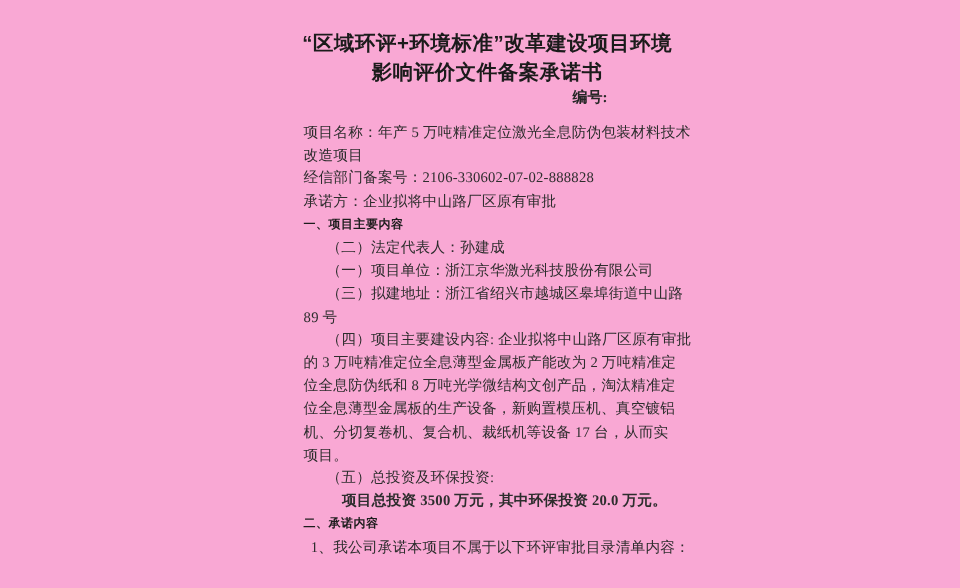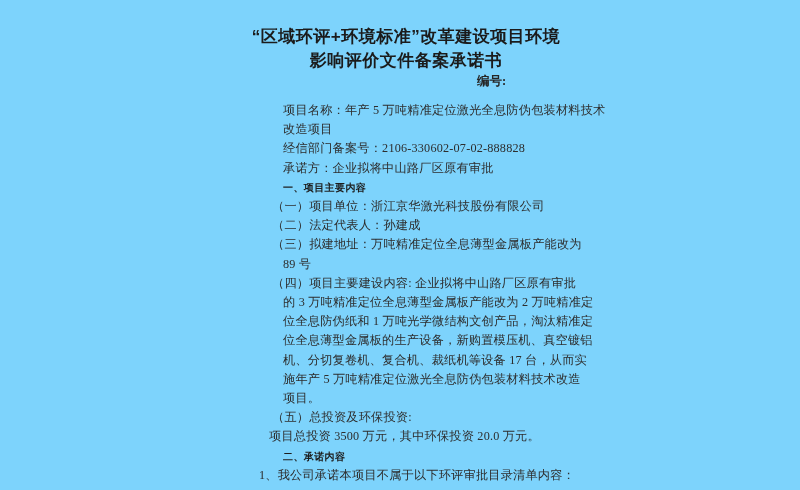--- a/index.html
+++ b/index.html
@@ -4,21 +4,21 @@
 <style>
   html, body {
     margin: 0;
     padding: 0;
     background: #ffffff;
   }
   .page {
     position: relative;
     width: 800px;
     height: 490px;
-    background: #7dd3fc;
+    background: #f9a8d4;
     overflow: hidden;
     font-family: "Liberation Serif", serif;
     color: #2f2f2f;
   }
   .doc {
     position: absolute;
     left: 253px;
     top: 0;
     width: 306px;
     height: 100%;
@@ -53,25 +53,24 @@
     top: 101px;
     left: 0;
     width: 306px;
     font-size: 12.2px;
     letter-spacing: 0.2px;
     color: #2d2d2d;
   }
   .line {
     line-height: 19.2px;
     white-space: nowrap;
-    margin-left: 30px;
   }
   .ind-cont { }
   .ind-item { margin-left: 19px; }
-  .ind-inv  { margin-left: 16px; }
+  .ind-inv  { margin-left: 32px; font-weight: bold; }
   .ind-num  { margin-left: 6px; }
   .head {
     font-family: "Liberation Sans", sans-serif;
     font-weight: bold;
     font-size: 10px;
     color: #1c1c1c;
     letter-spacing: 0.4px;
   }
 </style>
 </head>
@@ -86,30 +85,29 @@
     </div>
 
     <div class="serial">编号:</div>
 
     <div class="bodylines">
       <div class="line">项目名称：年产 5 万吨精准定位激光全息防伪包装材料技术</div>
       <div class="line ind-cont">改造项目</div>
       <div class="line">经信部门备案号：2106-330602-07-02-888828</div>
       <div class="line">承诺方：企业拟将中山路厂区原有审批</div>
       <div class="line head">一、项目主要内容</div>
+      <div class="line ind-item">（二）法定代表人：孙建成</div>
       <div class="line ind-item">（一）项目单位：浙江京华激光科技股份有限公司</div>
-      <div class="line ind-item">（二）法定代表人：孙建成</div>
-      <div class="line ind-item">（三）拟建地址：万吨精准定位全息薄型金属板产能改为</div>
+      <div class="line ind-item">（三）拟建地址：浙江省绍兴市越城区皋埠街道中山路</div>
       <div class="line">89 号</div>
       <div class="line ind-item">（四）项目主要建设内容: 企业拟将中山路厂区原有审批</div>
       <div class="line">的 3 万吨精准定位全息薄型金属板产能改为 2 万吨精准定</div>
-      <div class="line">位全息防伪纸和 1 万吨光学微结构文创产品，淘汰精准定</div>
+      <div class="line">位全息防伪纸和 8 万吨光学微结构文创产品，淘汰精准定</div>
       <div class="line">位全息薄型金属板的生产设备，新购置模压机、真空镀铝</div>
       <div class="line">机、分切复卷机、复合机、裁纸机等设备 17 台，从而实</div>
-      <div class="line">施年产 5 万吨精准定位激光全息防伪包装材料技术改造</div>
       <div class="line">项目。</div>
       <div class="line ind-item">（五）总投资及环保投资:</div>
       <div class="line ind-inv">项目总投资 3500 万元，其中环保投资 20.0 万元。</div>
       <div class="line head">二、承诺内容</div>
       <div class="line ind-num">1、我公司承诺本项目不属于以下环评审批目录清单内容：</div>
     </div>
 
   </div>
 </div>
 

